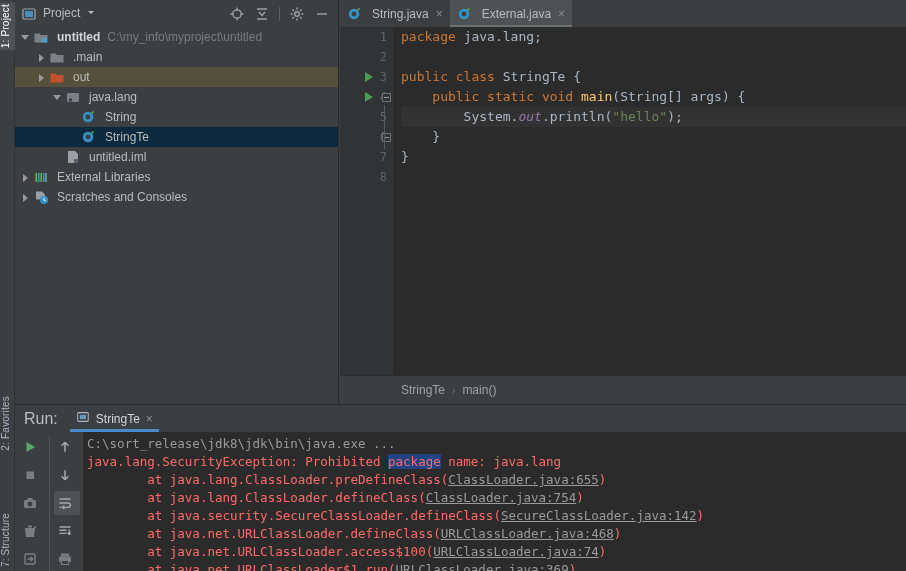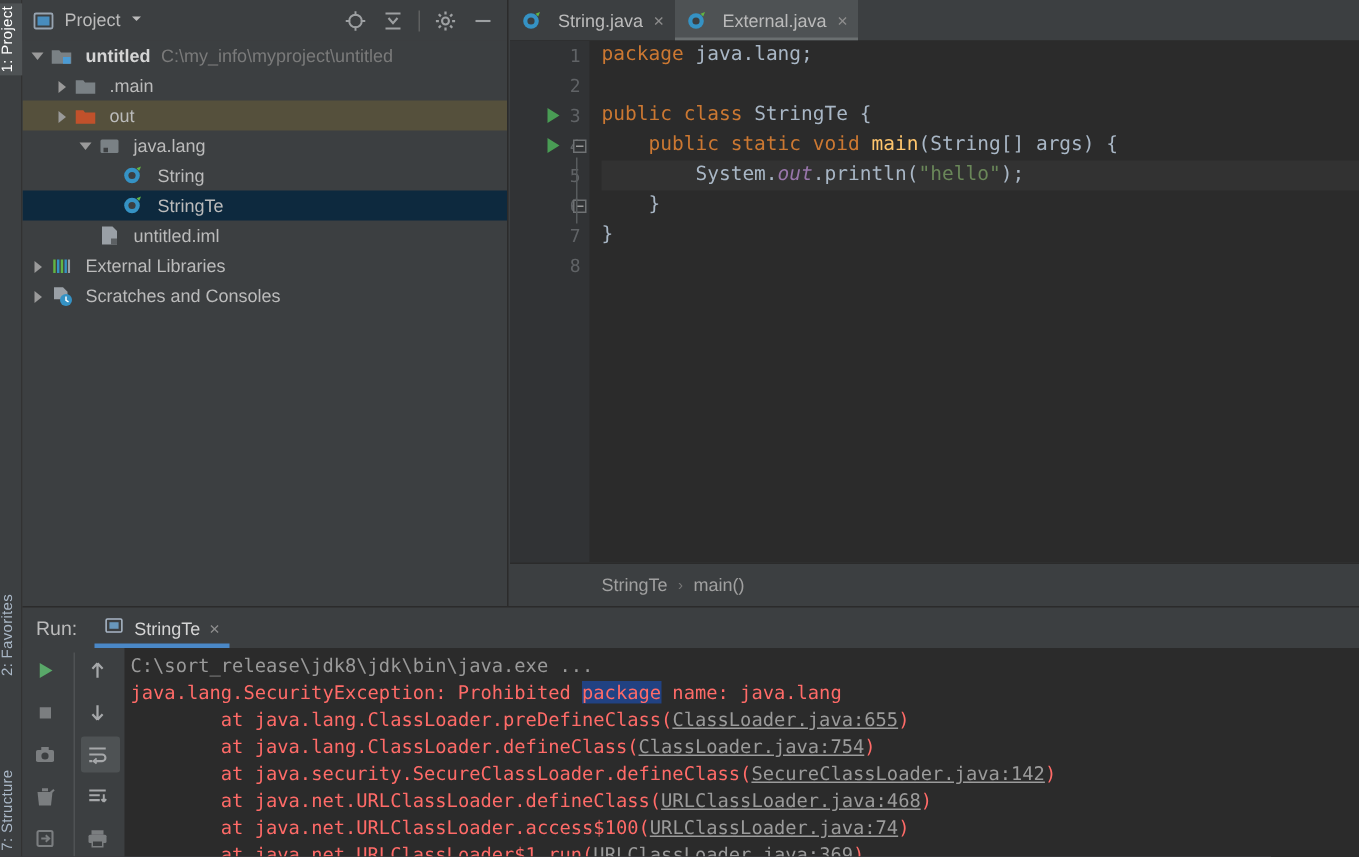--- a/index.html
+++ b/index.html
@@ -118,21 +118,21 @@
     font-size:12px; color:#a0a0a0; gap:7px; border-top:1px solid #2b2b2b;
   }
   .bc-sep { color:#777; font-size:10px; }
 
   
   .run-panel {
     position:absolute; left:15px; top:404px; right:0; bottom:0;
     background:#3c3f41; border-top:1px solid #2b2b2b;
   }
   .run-header { height:27px; display:flex; align-items:center; gap:12px; padding-left:9px; }
-  .run-label { font-size:13px; color:#bbbbbb; }
+  .run-label { font-size:16px; color:#bbbbbb; }
   .run-tab {
     display:flex; align-items:center; gap:6px; padding:0 6px; height:27px;
     position:relative; font-size:12px; color:#d5d5d5; cursor:pointer;
   }
   .run-tab::after { content:""; position:absolute; left:0; right:0; bottom:0; height:3px; background:#4a88c7; }
   .run-tab .x { color:#8c8c8c; }
 
   .run-body { position:absolute; left:0; top:27px; right:0; bottom:0; display:flex; }
   .run-toolbar {
     width:68px; flex:none; display:flex; background:#3c3f41; padding-top:3px;

